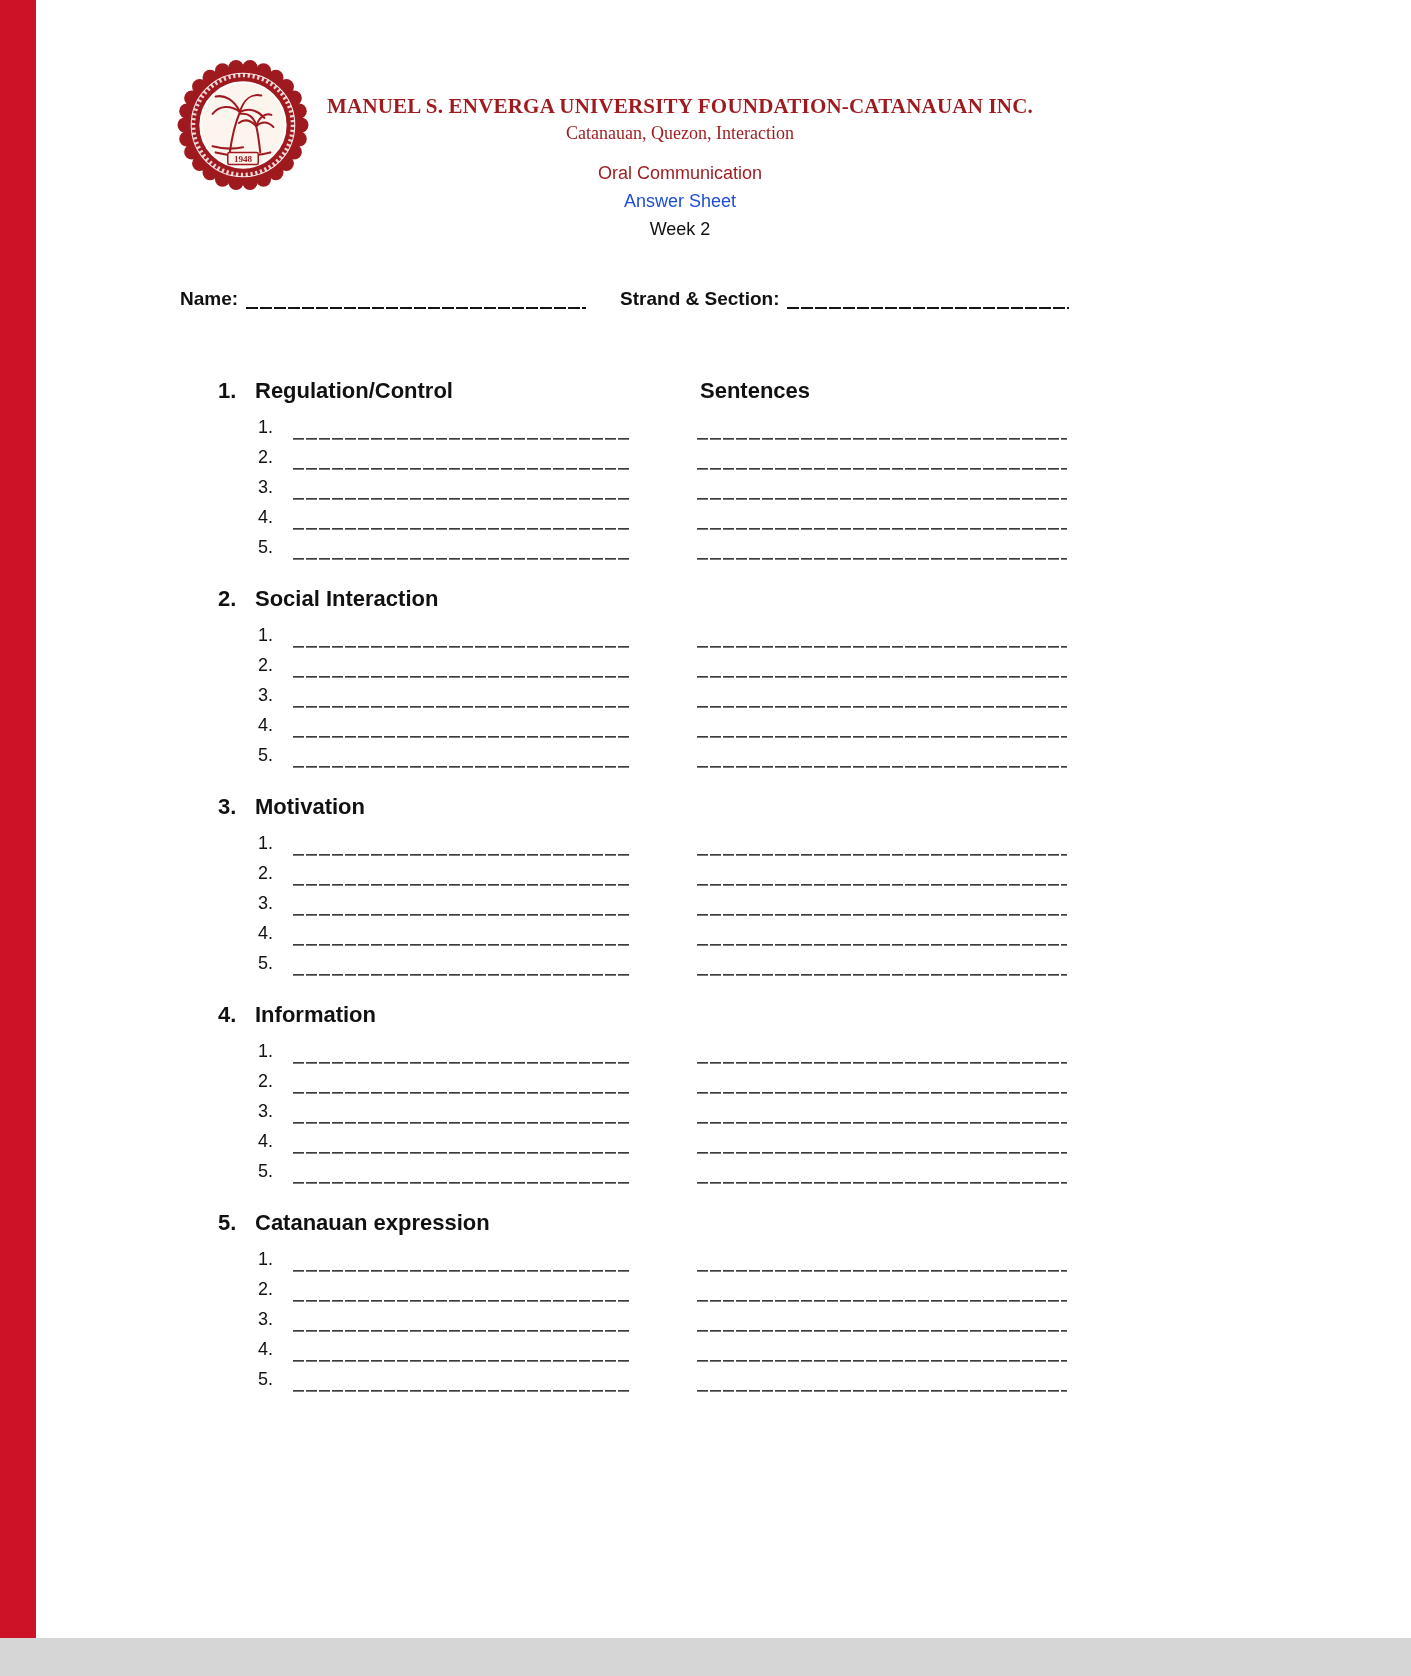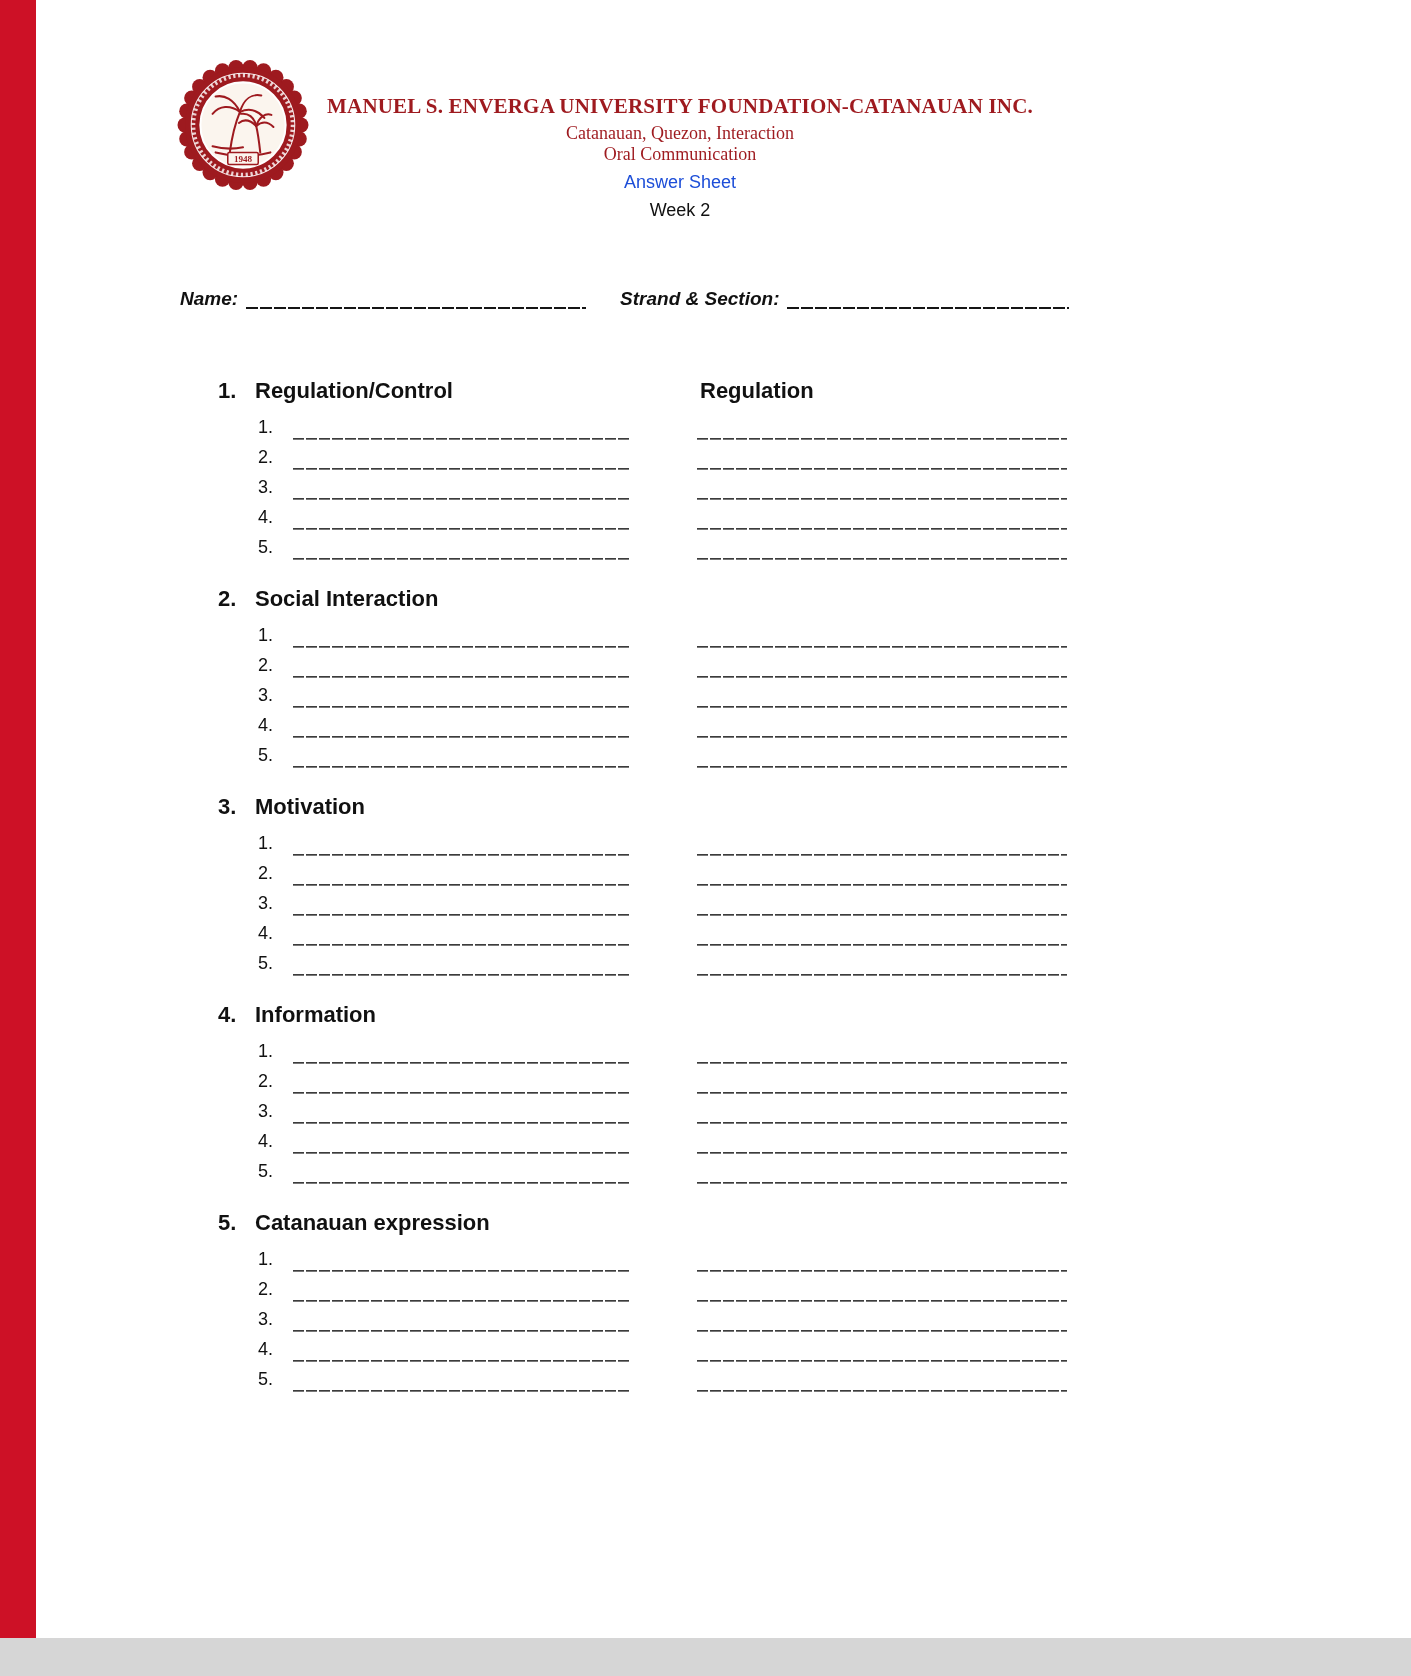--- a/index.html
+++ b/index.html
@@ -14,35 +14,35 @@
     overflow:hidden;color:#111;
   }
   .left-bar{position:absolute;left:0;top:0;width:36px;height:1638px;background:var(--bar-red);}
   .bottom-bar{position:absolute;left:0;bottom:0;width:100%;height:38px;background:#d6d6d6;}
 
   .seal{position:absolute;left:176px;top:58px;width:134px;height:134px;}
 
   .header-text{position:absolute;left:180px;top:94px;width:1000px;text-align:center;}
   .uni{font-family:"Liberation Serif",serif;font-weight:bold;font-size:21px;color:var(--brand-red);letter-spacing:.2px;}
   .addr{font-family:"Liberation Serif",serif;font-size:18px;color:var(--brand-red);margin-top:4px;}
-  .course{font-family:Liberation Serif, serif;font-size:18px;color:var(--brand-red);text-align:center;}
+  .course{font-family:Liberation Sans, sans-serif;font-size:18px;color:var(--brand-red);margin-top:19px;text-align:center;}
   .sheet{font-size:18px;margin-top:7px;color:#1d4ed8;}
   .week{font-size:18px;margin-top:7px;color:#111;}
 
   .blank-line{
     display:inline-block;height:16px;
     background-image:repeating-linear-gradient(to right,var(--line-dark) 0 11px,transparent 11px 13px);
     background-size:100% 1.7px;background-repeat:no-repeat;background-position:left bottom;
   }
   .bold-line{
     background-image:repeating-linear-gradient(to right,#151515 0 12px,transparent 12px 14px);
     background-size:100% 2.4px;
   }
 
-  .name-row{position:absolute;left:180px;top:288px;font-size:19px;font-weight:bold;display:flex;align-items:flex-end;font-style:italic;}
+  .name-row{position:absolute;left:180px;top:288px;font-size:19px;font-weight:bold;display:flex;align-items:flex-end;}
   .name-row .blank-line{margin-left:8px;margin-bottom:1px;}
   .line-name{width:340px;}
   .strand-label{margin-left:34px;}
   .line-strand{width:282px;}
 
   .instruction{position:absolute;left:180px;top:337px;font-size:19px;}
 
   .sections{position:absolute;left:218px;top:378px;width:862px;}
   .section{margin-bottom:26px;}
   .section-head{position:relative;height:32px;font-size:22px;font-weight:bold;}
@@ -122,21 +122,21 @@
   <div class="name-row">
     <span>Name:</span>
     <span class="blank-line bold-line line-name"></span>
     <span class="strand-label">Strand &amp; Section:</span>
     <span class="blank-line bold-line line-strand"></span>
   </div>
 
 
   <div class="sections">
       <div class="section">
-        <div class="section-head"><span class="sec-num">1.</span><span class="sec-title">Regulation/Control</span><span class="sentences-head">Regulation</span></div>
+        <div class="section-head"><span class="sec-num">1.</span><span class="sec-title">Regulation/Control</span><span class="sentences-head">Sentences</span></div>
         <div class="item-row">
           <span class="item-num">1.</span>
           <div class="blank-line line-left"></div>
           <div class="blank-line line-right"></div>
         </div>
         <div class="item-row">
           <span class="item-num">2.</span>
           <div class="blank-line line-left"></div>
           <div class="blank-line line-right"></div>
         </div>

